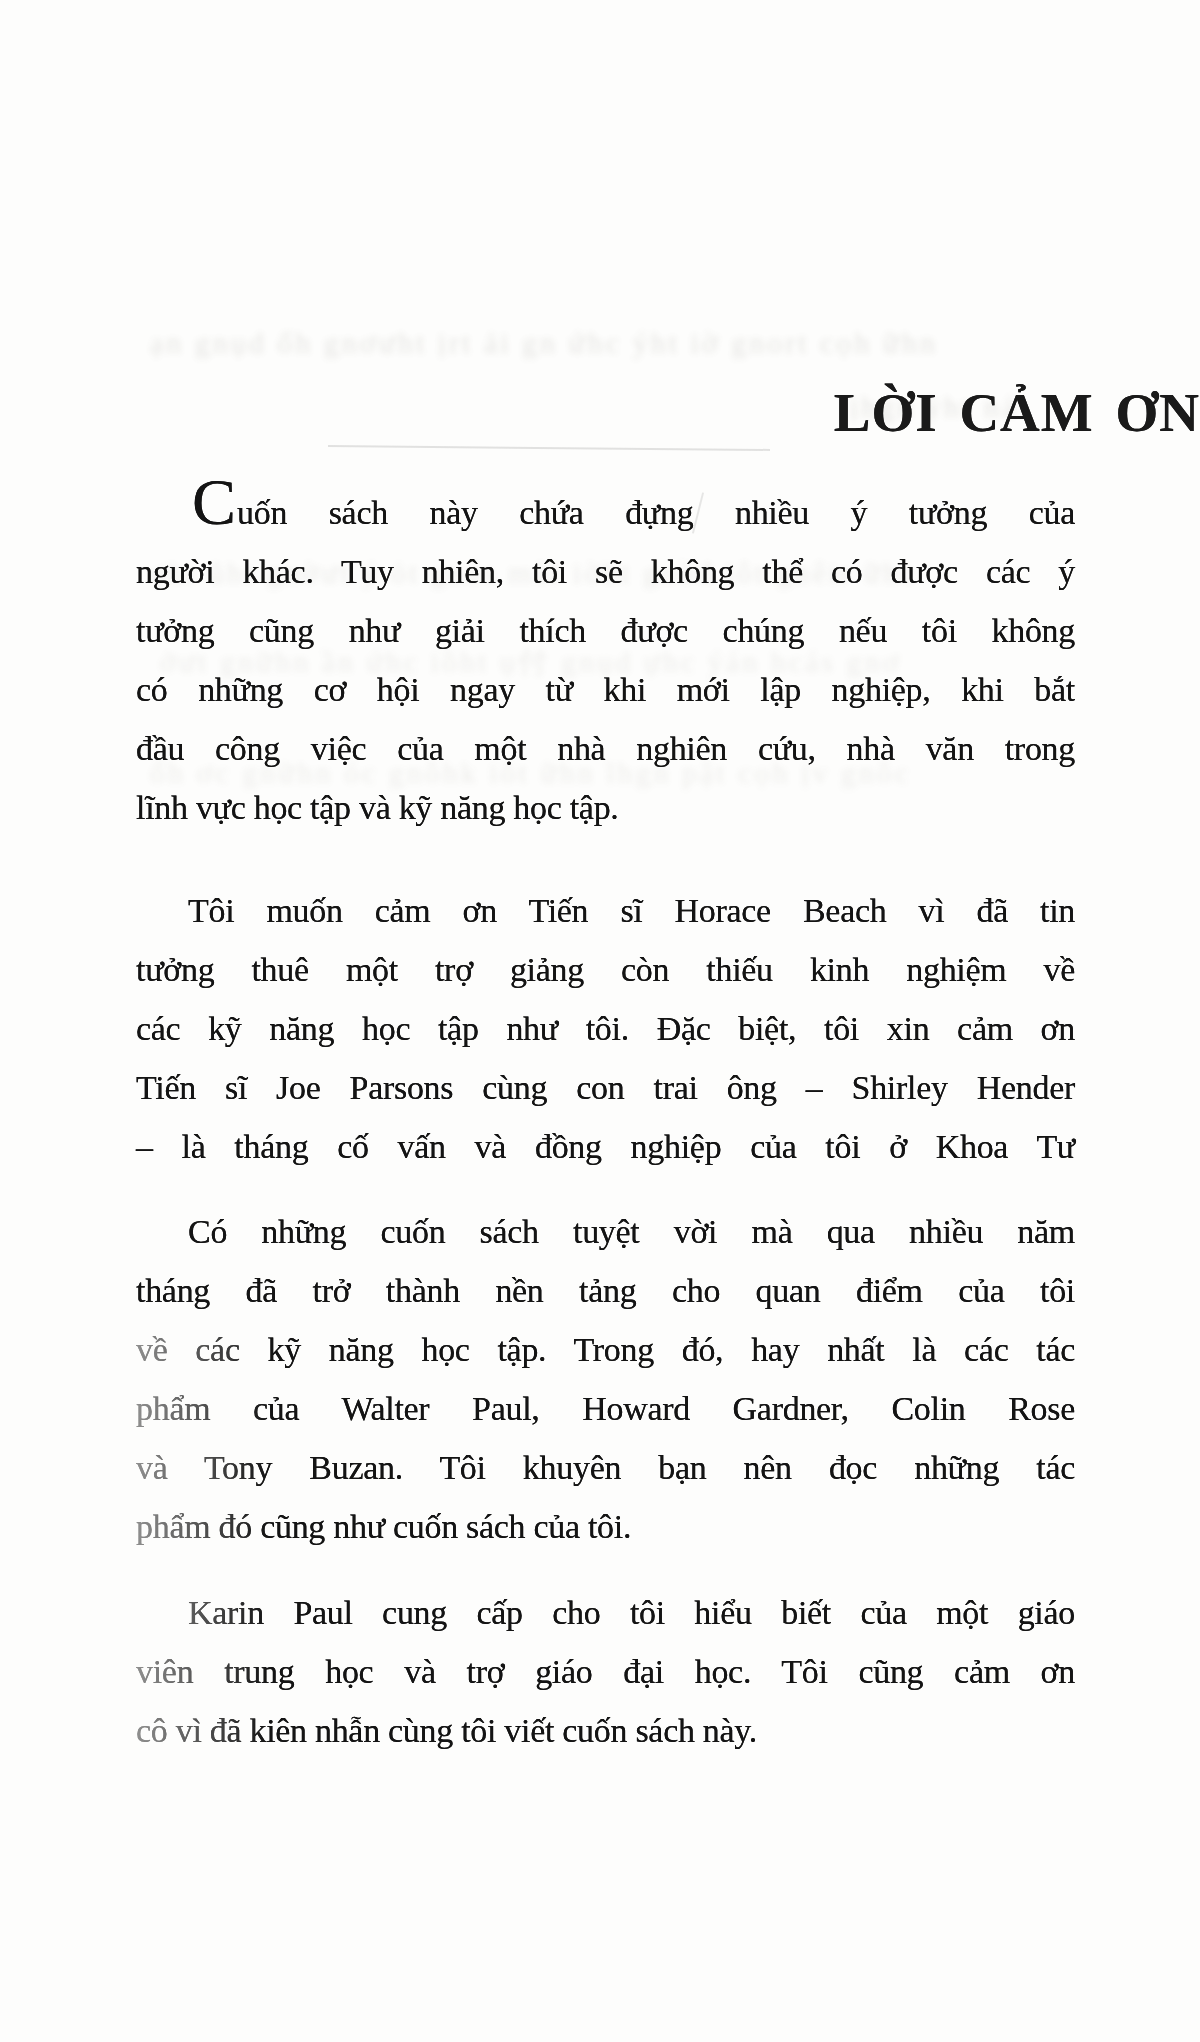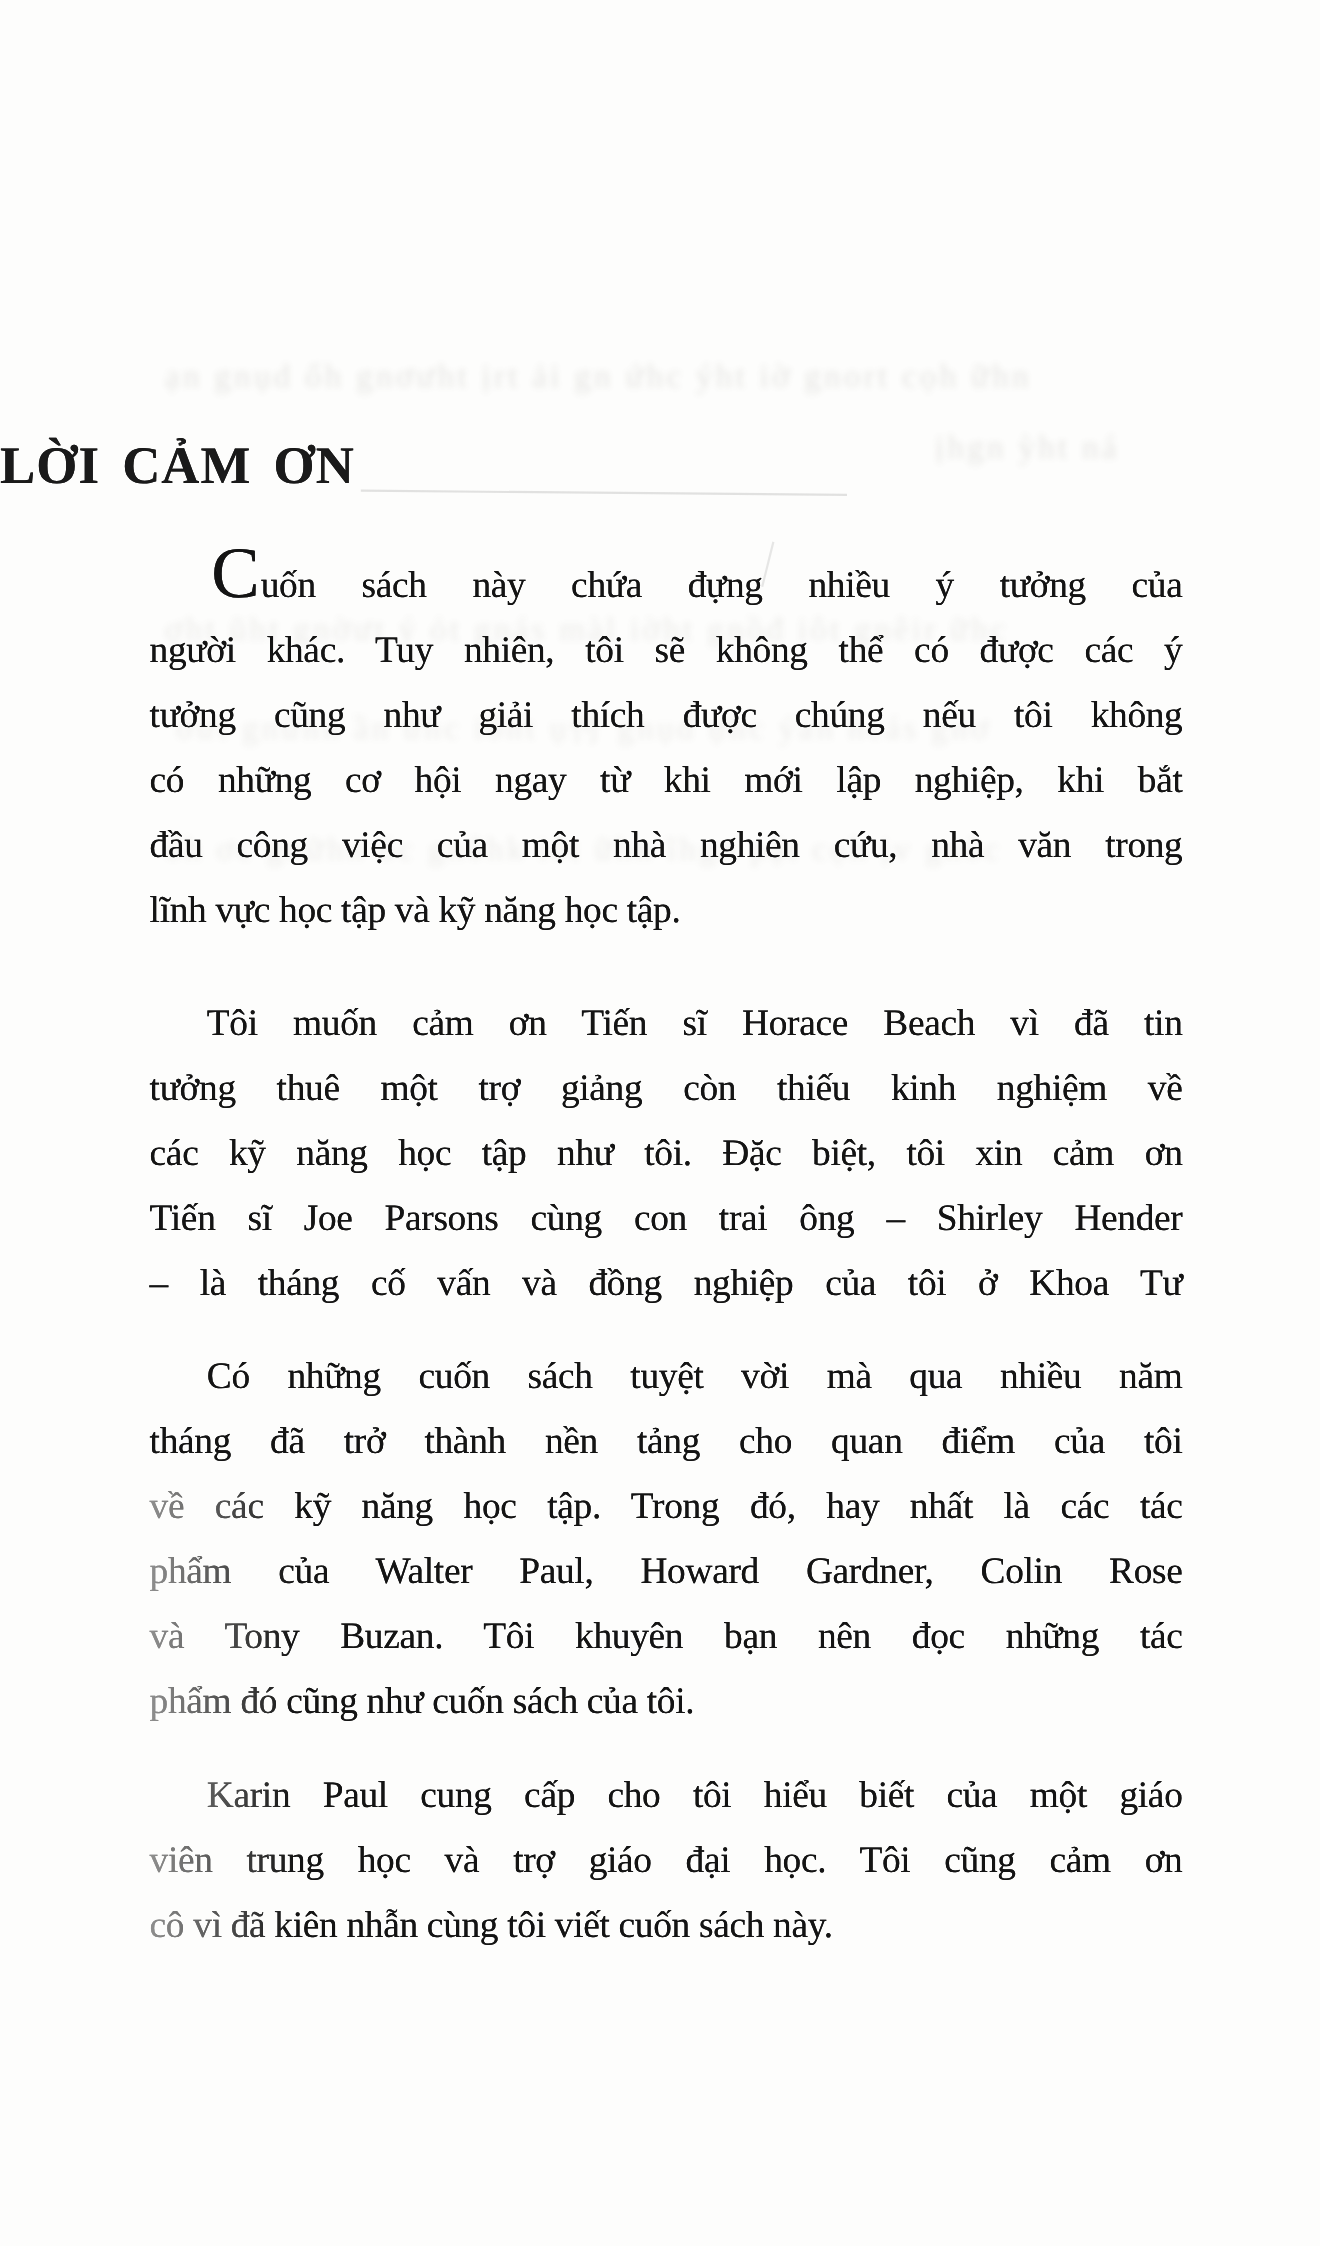--- a/index.html
+++ b/index.html
@@ -10,36 +10,36 @@
     width: 1200px;
     height: 2042px;
     background: #fdfdfc;
     overflow: hidden;
     font-family: "Liberation Serif", serif;
     color: #151515;
   }
 
   .page-title {
     position: absolute;
-    top: 362px;
+    top: 346px;
     left: 0;
     width: 100%;
     height: 66px;
-    text-align: left;
-    font-size: 48px;
+    text-align: right;
+    font-size: 55px;
     line-height: 60px;
     letter-spacing: 1px;
     word-spacing: 7px;
     color: #1a1a1a;
     text-shadow: 0 0 0.5px #1a1a1a;
   }
 
   .body-text {
     position: absolute;
-    top: 503px;
+    top: 483px;
     left: 136px;
     width: 939px;
   }
 
   .para {
     font-size: 34px;
     line-height: 59px;
     letter-spacing: -0.3px;
     color: #141414;
     text-shadow: 0 0 0.6px #141414;

